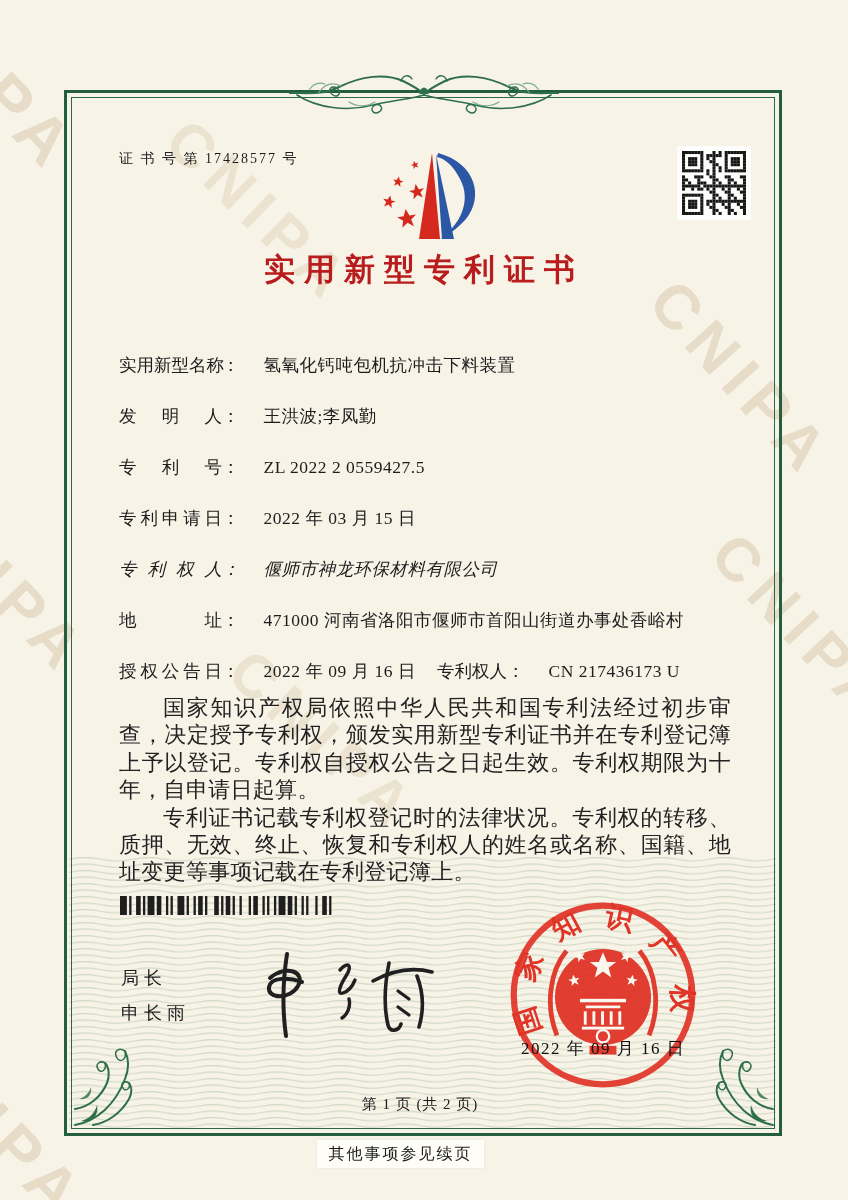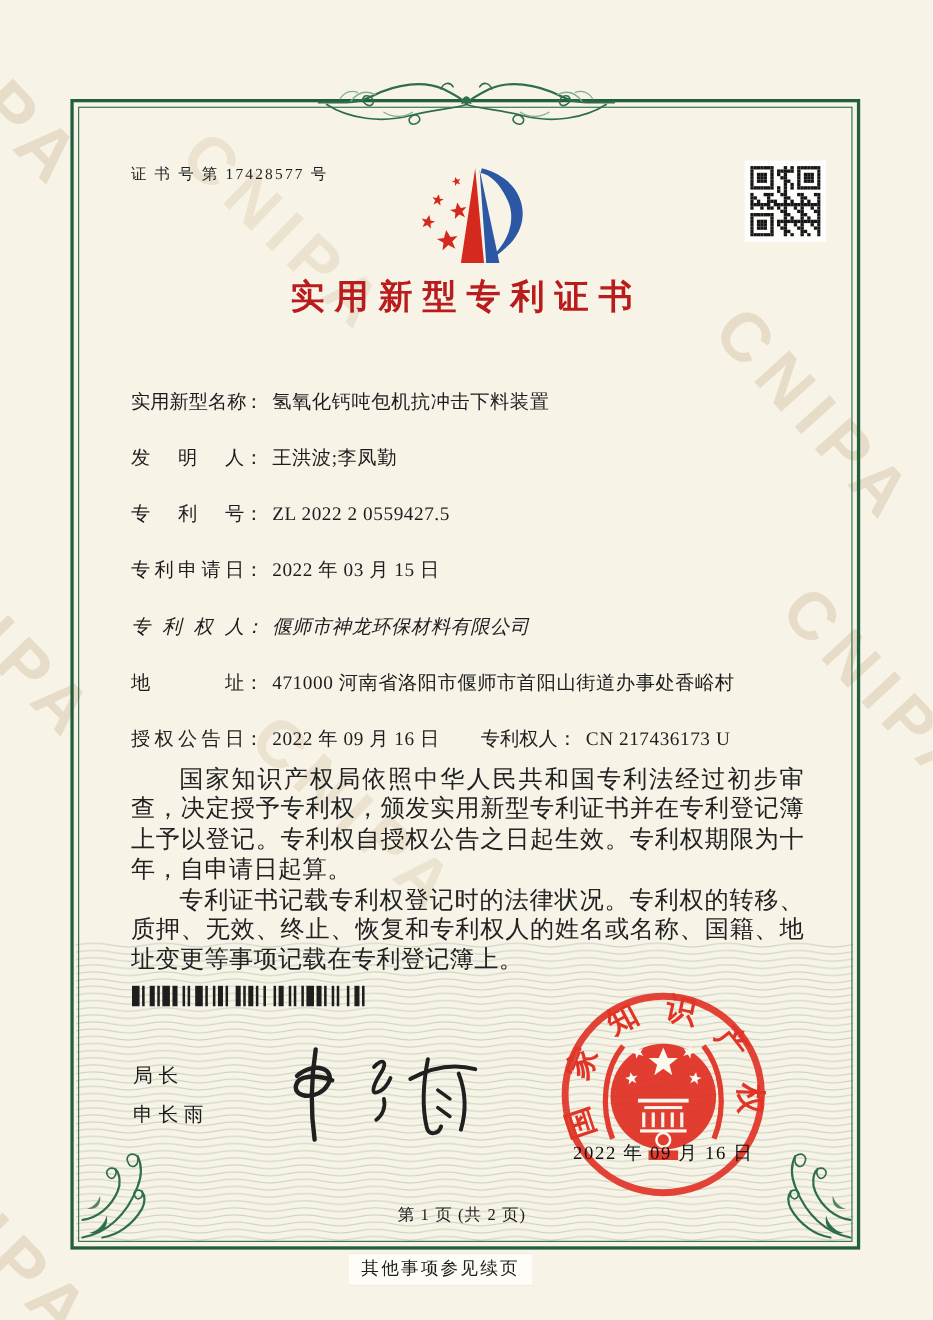--- a/index.html
+++ b/index.html
@@ -47,21 +47,21 @@
   .qr-wrap svg{position:absolute;left:5px;top:5px;}
   .doc-title{
     position:absolute;left:0;right:0;top:249px;text-align:center;
     font-size:31px;font-weight:bold;letter-spacing:9px;color:#b91c1c;z-index:4;
   }
   .field-row{position:absolute;left:119px;width:630px;font-size:17.5px;z-index:4;white-space:nowrap;}
   .fr0{top:353px;}.fr1{top:404px;}.fr2{top:455px;}.fr3{top:506px;}
   .fr4{top:557px;font-style:italic;}.fr5{top:608px;}.fr6{top:659px;}
   .flabel{display:inline-block;width:103px;text-align:justify;text-align-last:justify;}
   .fcolon{display:inline-block;}
-  .fvalue{margin-left:8px;letter-spacing:0.5px;}
+  .fvalue{margin-left:24px;letter-spacing:0.5px;}
   .grant2{position:absolute;left:318px;top:0;}
   .paras{position:absolute;left:119px;top:694px;width:612px;z-index:4;}
   .para{
     margin:0;font-size:22px;line-height:27.4px;text-align:justify;
     text-indent:2em;letter-spacing:0.3px;color:#222;
   }
   .barcode{position:absolute;left:120px;top:896px;z-index:4;}
   .director-title{position:absolute;left:121px;top:966px;font-size:18px;letter-spacing:5px;
     font-family:"Liberation Sans","DejaVu Sans",sans-serif;z-index:4;}
   .director-name{position:absolute;left:121px;top:1001px;font-size:18px;letter-spacing:5px;

